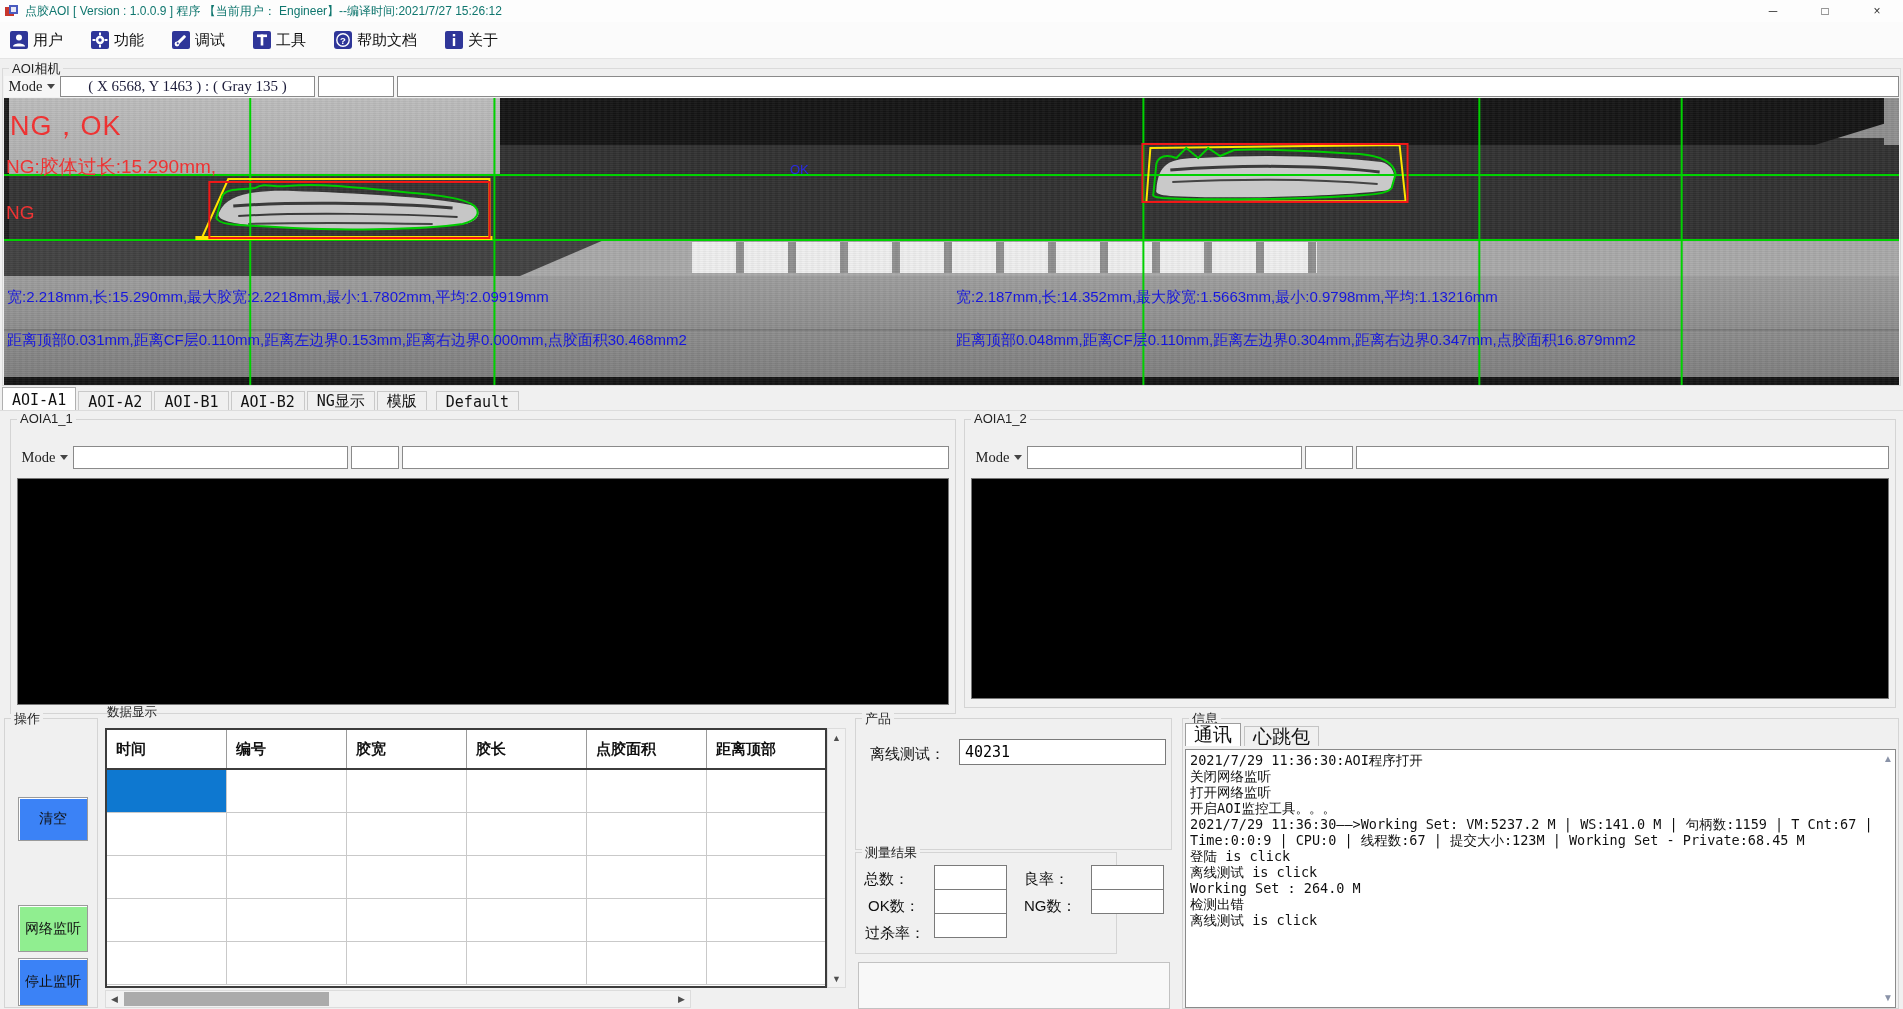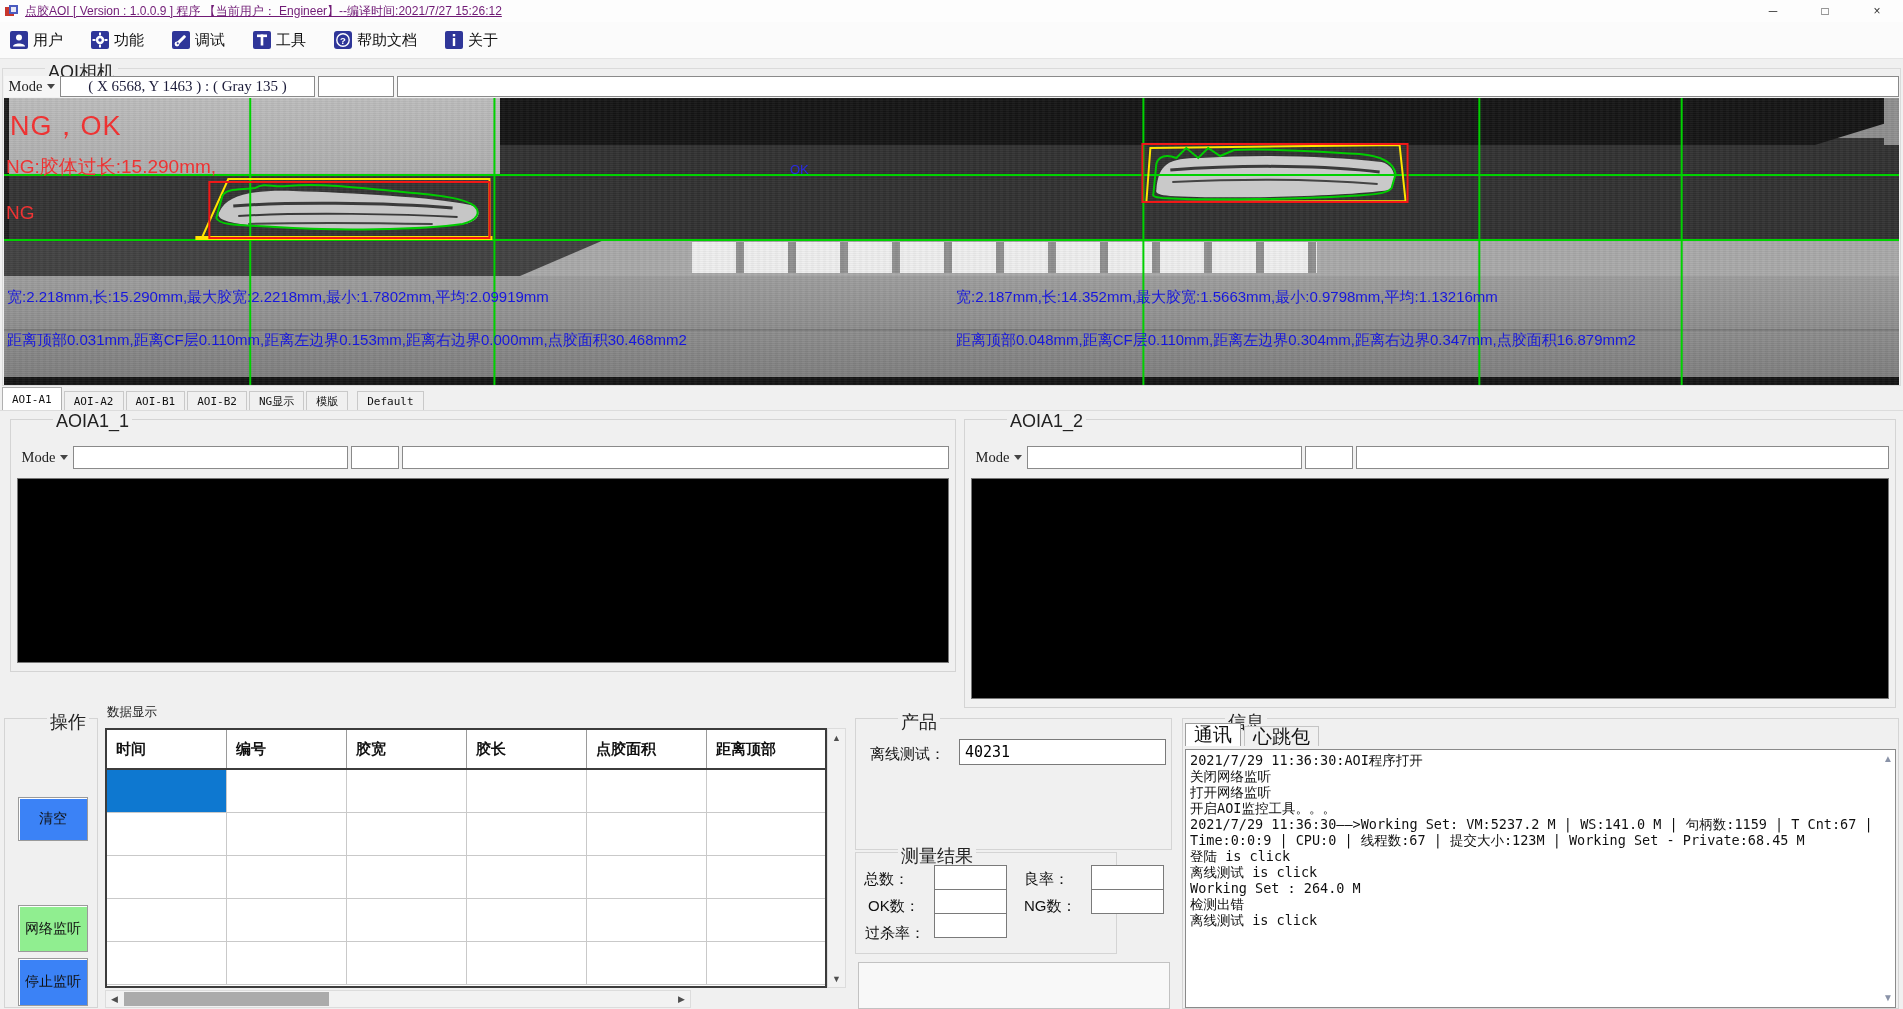--- a/index.html
+++ b/index.html
@@ -2,33 +2,33 @@
 <html><head>
 <meta charset="utf-8">
 <style>
   html,body{margin:0;padding:0;}
   body{width:1903px;height:1009px;position:relative;overflow:hidden;background:#f0f0f0;
        font-family:"Liberation Sans",sans-serif;color:#111;font-size:13px;}
 
   
   .titlebar{position:absolute;left:0;top:0;width:100%;height:22px;background:#fdfdfd;display:flex;align-items:center;}
   .title-icon{width:15px;height:15px;margin:0 6px 0 4px;}
-  .title-text{font-size:12px;color:#701a75;white-space:nowrap;text-decoration:underline;}
+  .title-text{font-size:12px;color:#0f766e;white-space:nowrap;}
   .win-controls{margin-left:auto;display:flex;height:100%;}
   .win-btn{width:52px;display:flex;align-items:center;justify-content:center;font-size:12px;color:#333;}
 
   
   .menubar{position:absolute;left:0;top:22px;width:100%;height:37px;background:#fbfbfb;
            border-bottom:1px solid #e4e4e4;display:flex;align-items:center;padding-left:10px;box-sizing:border-box;gap:28px;}
   .menu-item{display:flex;align-items:center;gap:5px;font-size:15px;cursor:default;}
   .menu-icon{width:18px;height:18px;display:block;}
 
   
   .cam-group{position:absolute;left:2px;top:68px;width:1899px;height:318px;border:1px solid #dadada;box-sizing:border-box;background:#f0f0f0;}
-  .glabel{position:absolute;top:-9px;left:6px;background:#f0f0f0;padding:0 3px;font-size:18px;color:#222;margin-left:36px;}
+  .glabel{position:absolute;top:-9px;left:6px;background:#f0f0f0;padding:0 3px;font-size:13px;color:#222;}
   .cam-modebar{position:absolute;left:1px;top:7px;right:1px;height:21px;display:flex;background:#f6f6f6;}
   .mode-btn{width:56px;display:flex;align-items:center;justify-content:center;gap:5px;
             font-family:"Liberation Serif",serif;font-size:14.5px;color:#222;}
   .drop-arrow{width:0;height:0;border-left:4px solid transparent;border-right:4px solid transparent;border-top:5px solid #444;}
   .mode-field{background:#fff;border:1px solid #8a8a8a;box-sizing:border-box;display:flex;align-items:center;justify-content:center;
               font-family:"Liberation Serif",serif;font-size:15px;color:#1c1c3a;}
   .f-coords{width:255px;}
   .f-small{width:76px;margin-left:3px;}
   .f-rest{flex:1;margin-left:3px;}
 
@@ -55,29 +55,29 @@
   .ov-result{left:6px;top:10px;font-size:27px;letter-spacing:1px;color:var(--ngred);}
   .ov-reason{left:2px;top:56px;font-size:19px;color:var(--ngred);}
   .ov-ng{left:2px;top:104px;font-size:19px;color:var(--ngred);}
   .ov-ok{left:786px;top:64px;font-size:13px;color:#2a2ae0;}
   .ov-blue{font-size:15px;color:var(--ovblue);}
   .ov-l1{left:3px;top:190px;}  .ov-l2{left:3px;top:233px;}
   .ov-r1{left:952px;top:190px;} .ov-r2{left:952px;top:233px;}
 
   
   .tabstrip{position:absolute;left:2px;top:388px;height:23px;display:flex;align-items:flex-end;
-            font-family:"DejaVu Sans Mono",monospace;font-size:11px;}
+            font-family:"DejaVu Sans Mono",monospace;font-size:15px;}
   .tab{height:19px;display:flex;align-items:center;padding:0 9px;border:1px solid #c9c9c9;border-bottom:none;
        background:#f0f0f0;margin-right:2px;cursor:default;}
   .tab.active{height:23px;background:#fff;border-color:#b0b0b0;}
   .tab.gap{margin-left:7px;}
   .tabpage{position:absolute;left:0;top:410px;width:100%;height:300px;background:#f0f0f0;border-top:1px solid #dcdcdc;}
 
   .gbox{position:absolute;border:1px solid #d4d4d4;box-sizing:border-box;background:#f0f0f0;}
-  .g-a1{left:10px;top:8px;width:946px;height:253px;}
+  .g-a1{left:10px;top:8px;width:946px;height:295px;}
   .g-a2{left:964px;top:8px;width:932px;height:289px;}
   .pmodebar{position:absolute;left:6px;top:26px;right:6px;height:23px;display:flex;}
   .pf1{flex:0 0 275px;}
   .pf2{width:48px;margin-left:3px;}
   .pf3{flex:1;margin-left:3px;}
   .black-view{position:absolute;left:6px;top:58px;right:6px;bottom:8px;background:#000;border:1px solid #777;}
 
   
   .g-op{left:4px;top:718px;width:94px;height:290px;}
   .btn{position:absolute;left:13px;width:70px;border:1px solid #9a9a9a;background:#3b82f6;display:flex;align-items:center;

